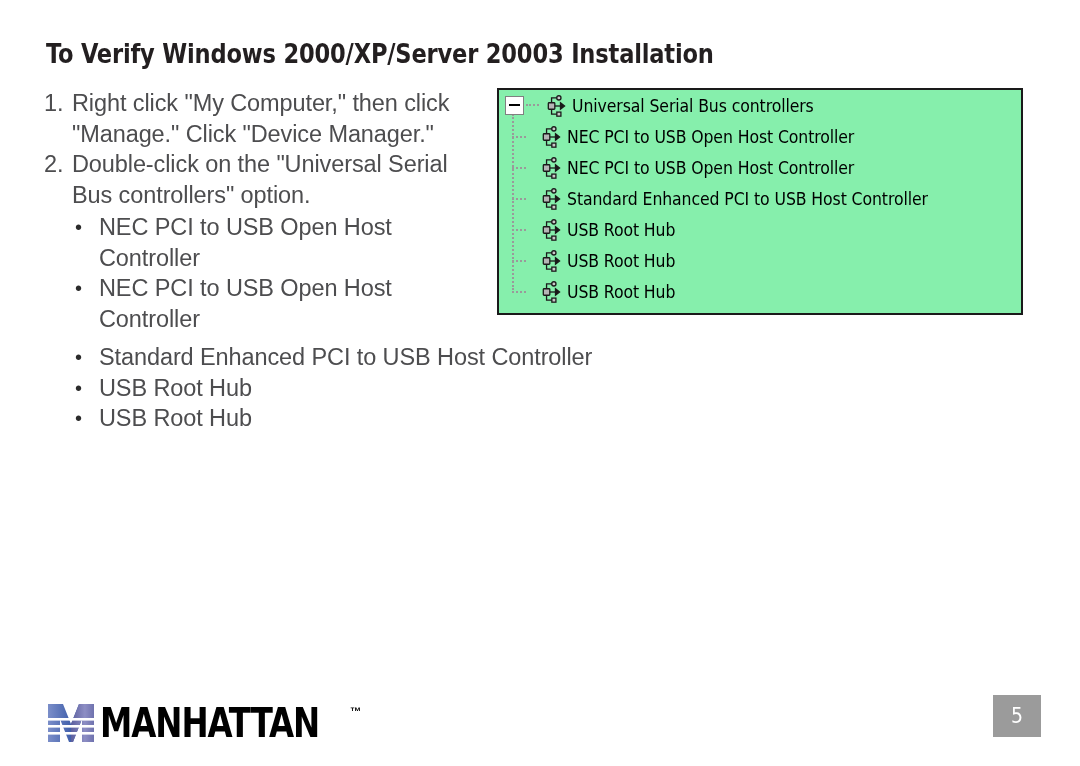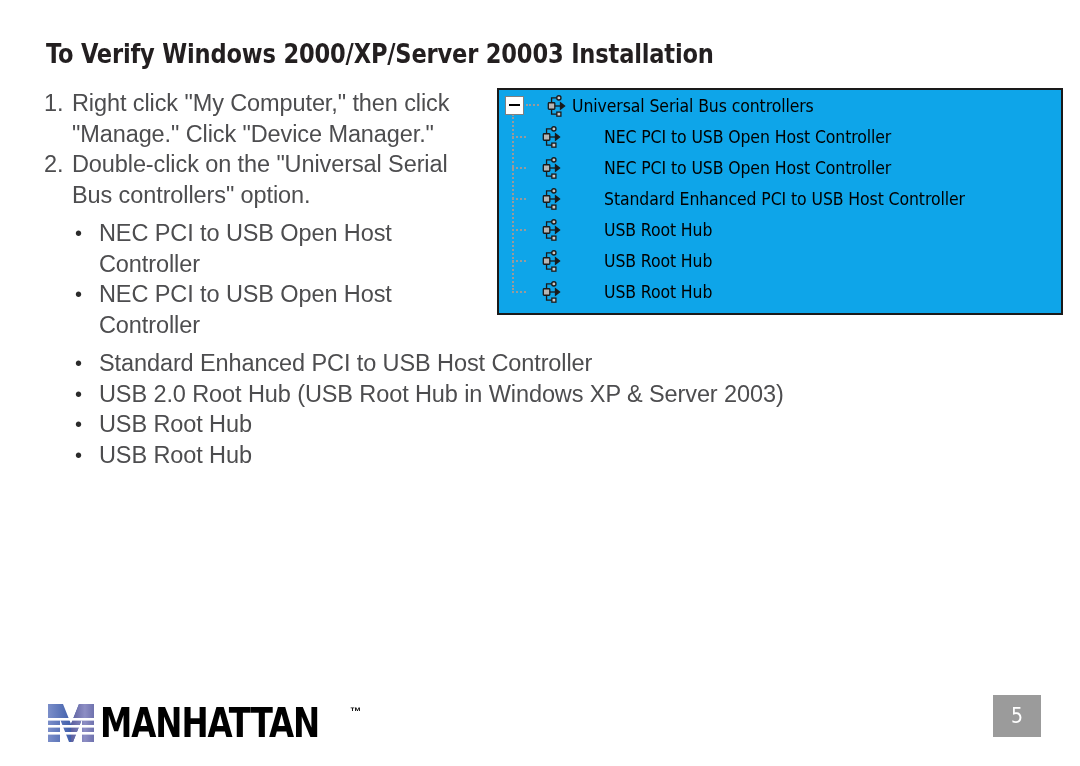--- a/index.html
+++ b/index.html
@@ -51,21 +51,21 @@
   .num-marker {
     width: 28px;
     flex: 0 0 28px;
     text-align: left;
   }
   .num-text {
     flex: 1 1 auto;
   }
 
   .bullet-list {
-    margin: 8px 0 0 0;
+    margin: 2px 0 0 0;
     padding: 0;
     list-style: none;
   }
   .bullet-item {
     display: flex;
     align-items: flex-start;
     font-size: 23.5px;
     line-height: 30.5px;
     letter-spacing: -0.1px;
     color: #4d4d4f;
@@ -90,36 +90,36 @@
     left: 75px;
     top: 340px;
     width: 950px;
   }
 
   
   #device-tree-shot {
     position: absolute;
     left: 497px;
     top: 88px;
-    width: 566px;
+    width: 526px;
     height: 227px;
     border: 2px solid #1a1a1a;
-    background: #0ea5e9;
+    background: #86efac;
     box-sizing: border-box;
     overflow: hidden;
     font-family: "DejaVu Sans Condensed", "Liberation Sans Narrow", "Liberation Sans", sans-serif;
   }
   .tree-row {
     display: flex;
     align-items: center;
     height: 31px;
     white-space: nowrap;
   }
   .tree-row.root { padding-left: 6px; }
-  .tree-row.child { padding-left: 37px; position: relative; gap: 37px; }
+  .tree-row.child { padding-left: 37px; position: relative; }
 
   .expander {
     flex: 0 0 auto;
     width: 17px;
     height: 17px;
     border: 1px solid #808080;
     background: #ffffff;
     position: relative;
     margin-right: 2px;
   }
@@ -272,24 +272,20 @@
       <span class="bullet-dot" style="visibility:hidden"></span>
       <span class="bullet-text">Controller</span>
     </li>
   </ul>
 </div>
 
 <ul id="wide-bullets" class="bullet-list">
   <li class="bullet-item">
     <span class="bullet-dot"></span>
     <span class="bullet-text">Standard Enhanced PCI to USB Host Controller</span>
-  </li>
-  <li class="bullet-item">
-    <span class="bullet-dot"></span>
-    <span class="bullet-text">USB 2.0 Root Hub (USB Root Hub in Windows XP &amp; Server 2003)</span>
   </li>
   <li class="bullet-item">
     <span class="bullet-dot"></span>
     <span class="bullet-text">USB Root Hub</span>
   </li>
   <li class="bullet-item">
     <span class="bullet-dot"></span>
     <span class="bullet-text">USB Root Hub</span>
   </li>
 </ul>

